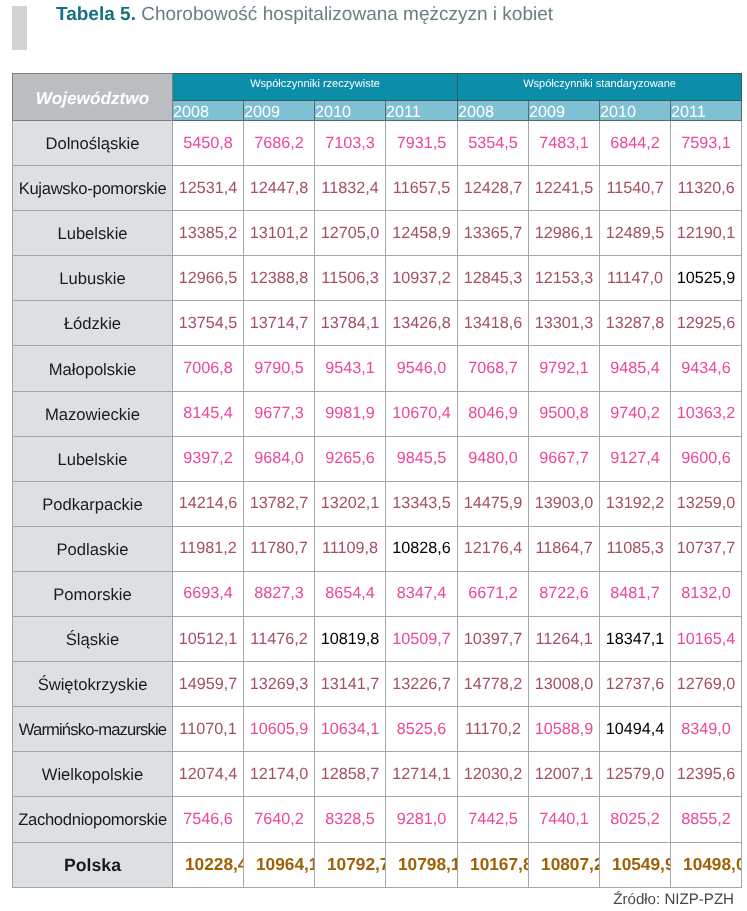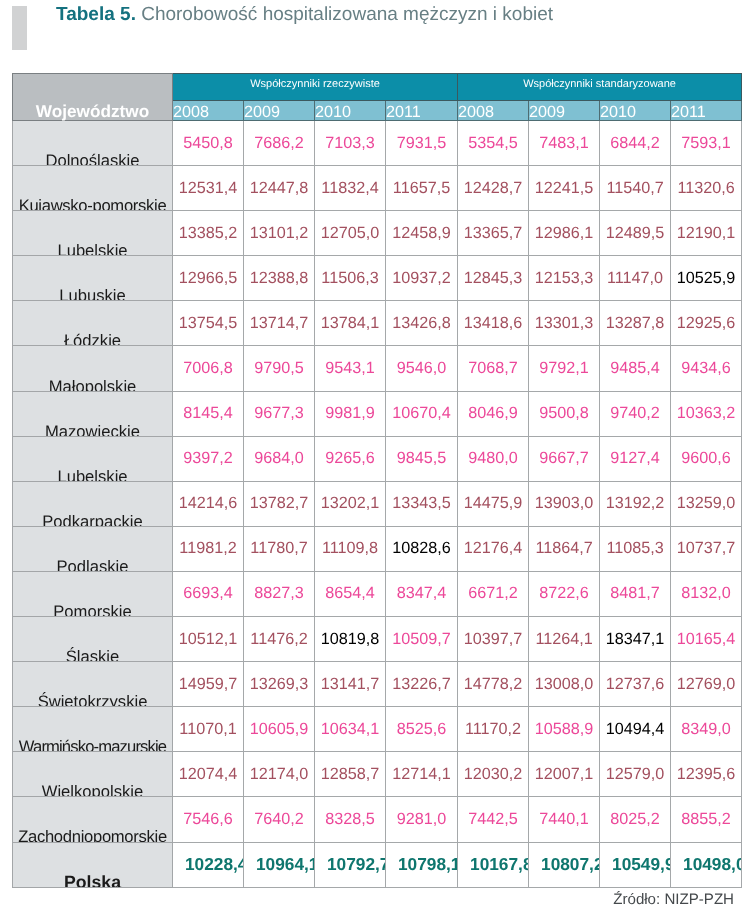--- a/index.html
+++ b/index.html
@@ -62,55 +62,55 @@
     font-weight: normal;
     font-size: 16.2px;
     height: 19px;
     text-align: left;
     border: 1px solid #4e6c72;
     line-height: 19px;
   }
   .hdr-group span, .hdr-year span { position: relative; display: inline-block; }
   .hdr-group span { top: -3px; }
   .hdr-year span { top: 2px; }
-  .hdr-voi span { position: relative; top: 14px; display: inline-block; }
+  .hdr-voi span { position: relative; top: 1px; display: inline-block; font-style: italic; }
   .hdr-voi {
     background: #babec1;
     color: #ffffff;
     font-weight: bold;
     font-size: 17.2px;
     text-align: center;
     border: 1px solid #7a7f82;
   }
   td.name {
     background: #dde0e2;
     color: #1a1a1a;
     text-align: center;
     font-size: 16.6px;
     height: 44.1px;
     white-space: nowrap;
     overflow: hidden;
     border: 1px solid #a3a6a8;
   }
-  td.name span { display: inline-block; position: relative; top: 18px; }
+  td.name span { display: inline-block; position: relative; top: 1px; }
   td.name span.long { letter-spacing: -0.3px; }
   td.name span.xlong { letter-spacing: -0.85px; }
   td.val {
     background: #ffffff;
     text-align: center;
     font-size: 16.2px;
     height: 44.1px;
     white-space: nowrap;
     overflow: hidden;
     border: 1px solid #a5a8aa;
   }
   td.val.hi  { color: #a3505f; }
   td.val.lo  { color: #ec4899; }
   td.val.mid { color: #000000; }
-  td.val.tot { color: #0f766e; font-weight: bold; font-size: 17.3px; padding-left: 12px; }
+  td.val.tot { color: #a16207; font-weight: bold; font-size: 17.3px; padding-left: 12px; }
   tr.total td.name { font-weight: bold; font-size: 17.7px; text-align: center; }
 
   .source {
     position: absolute;
     right: 13px; top: 892px;
     font-size: 15.1px;
     line-height: 16px;
     color: #45494c;
   }
 </style>

